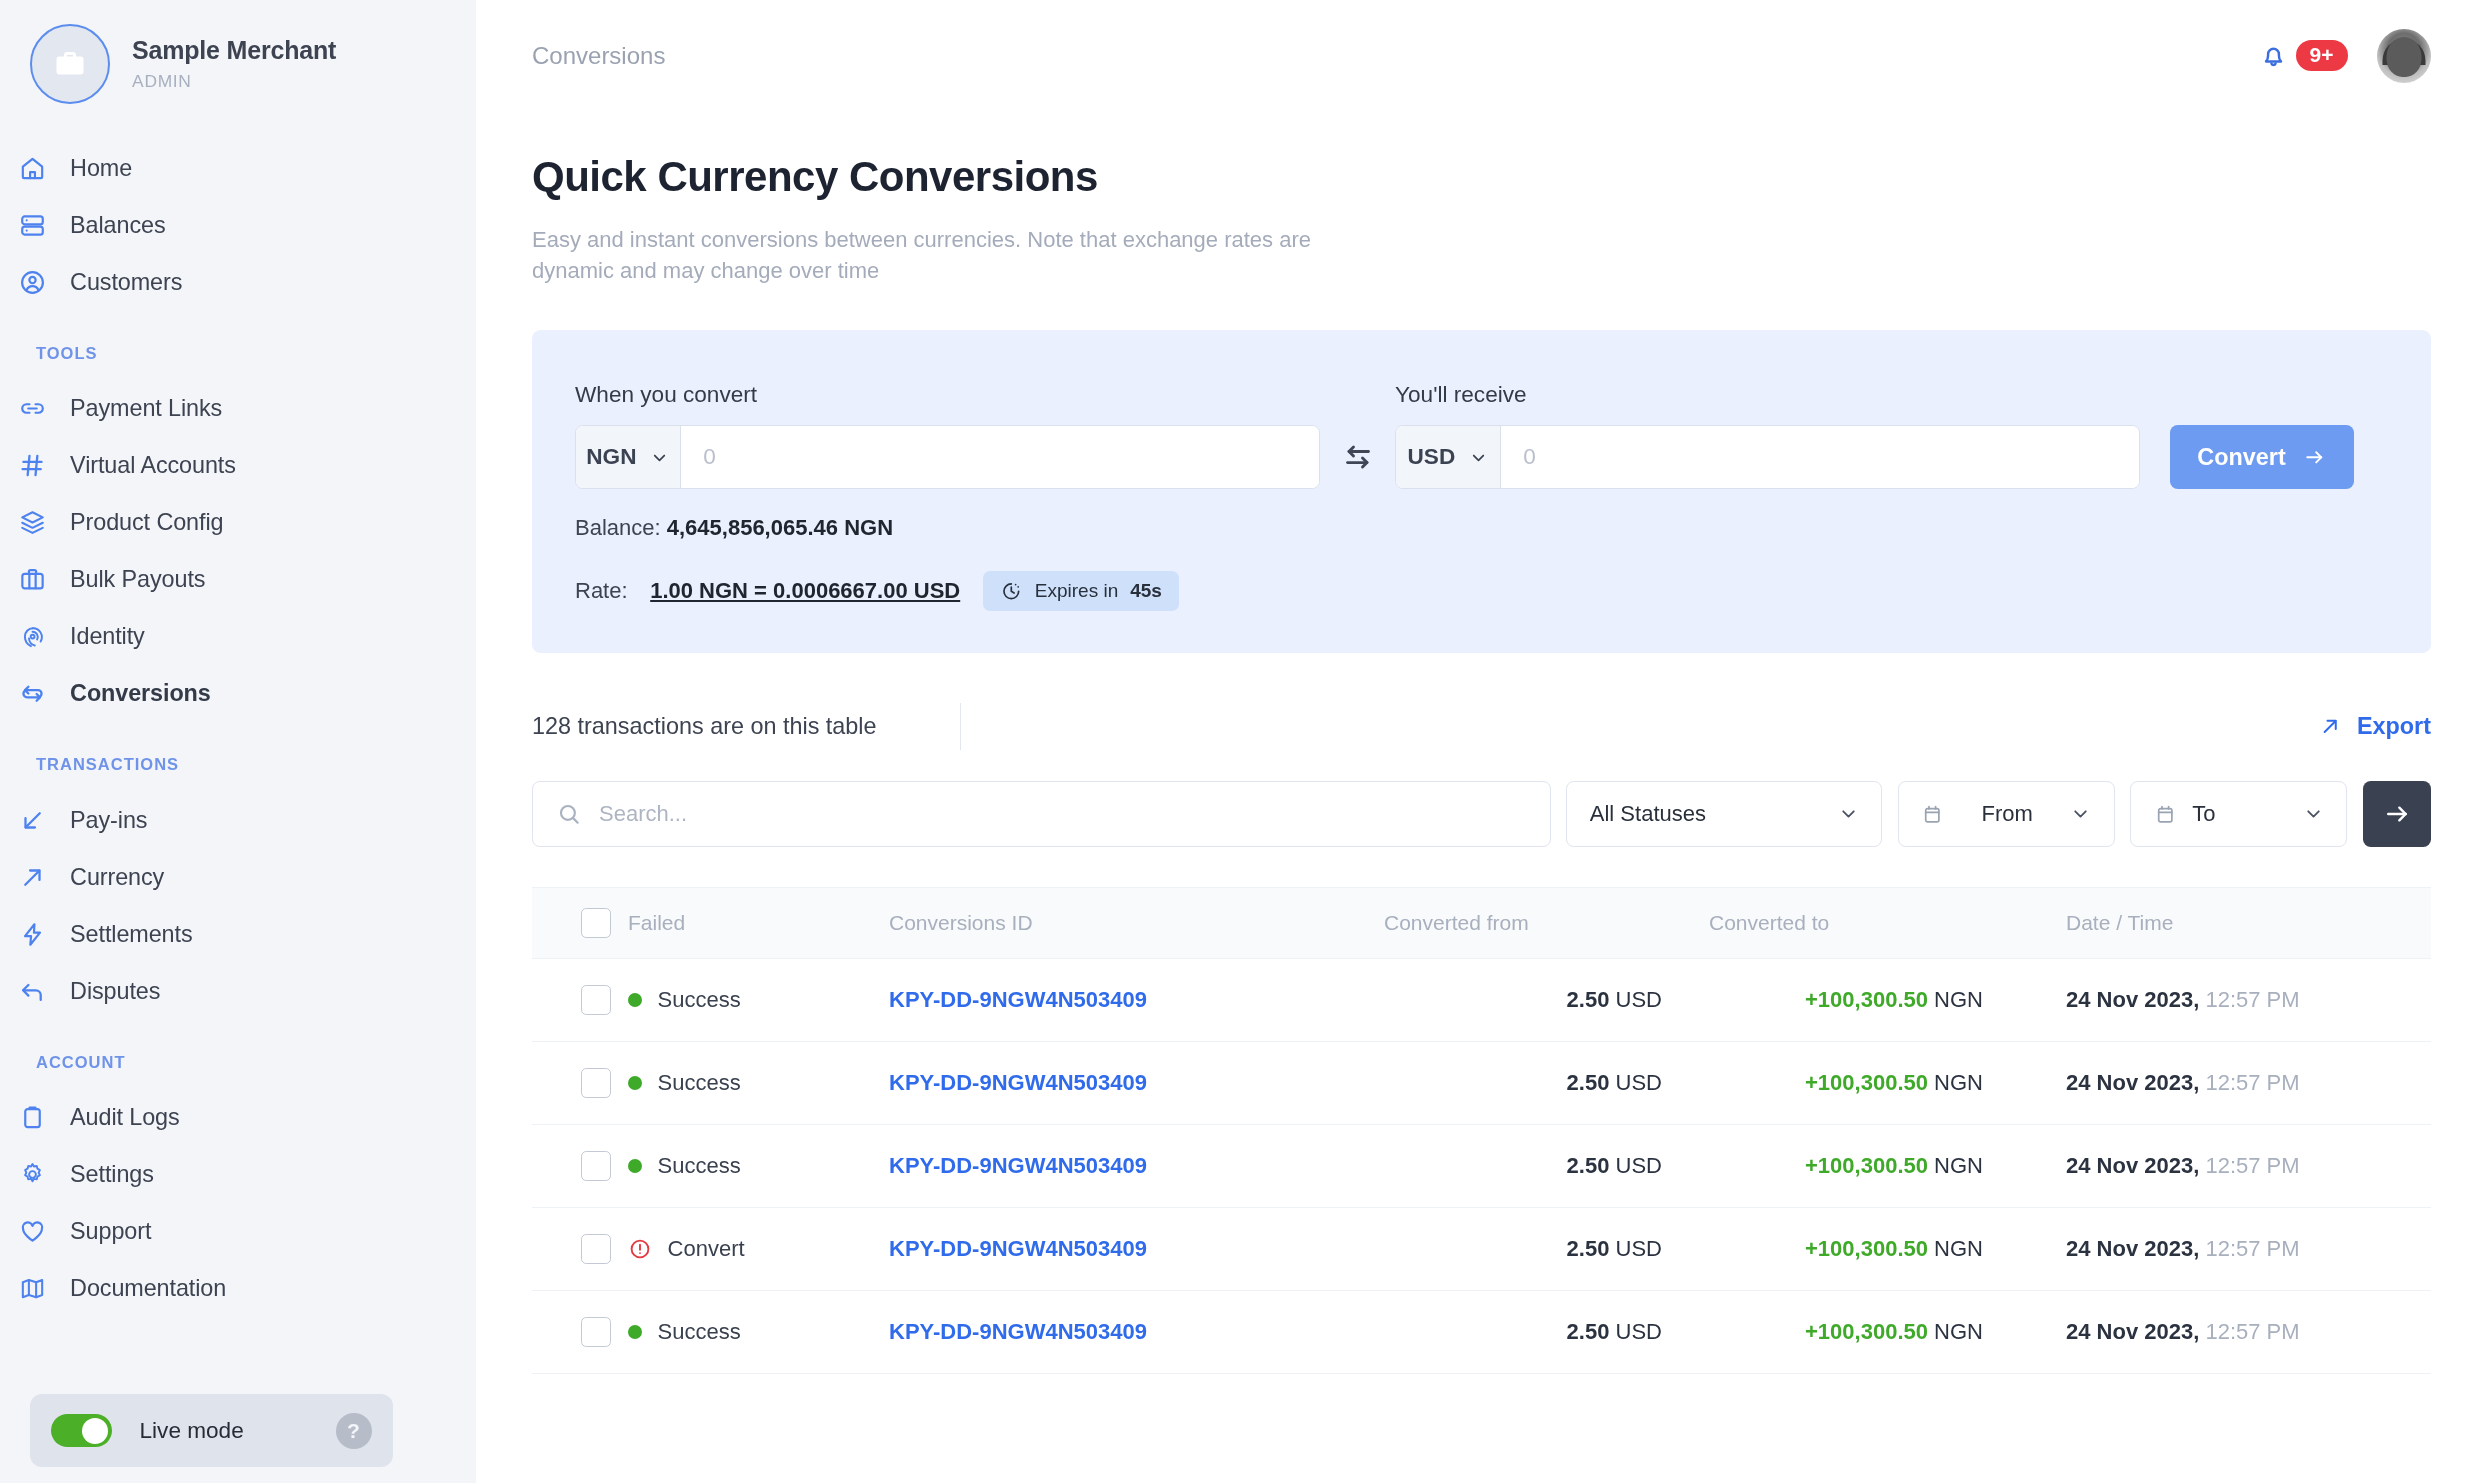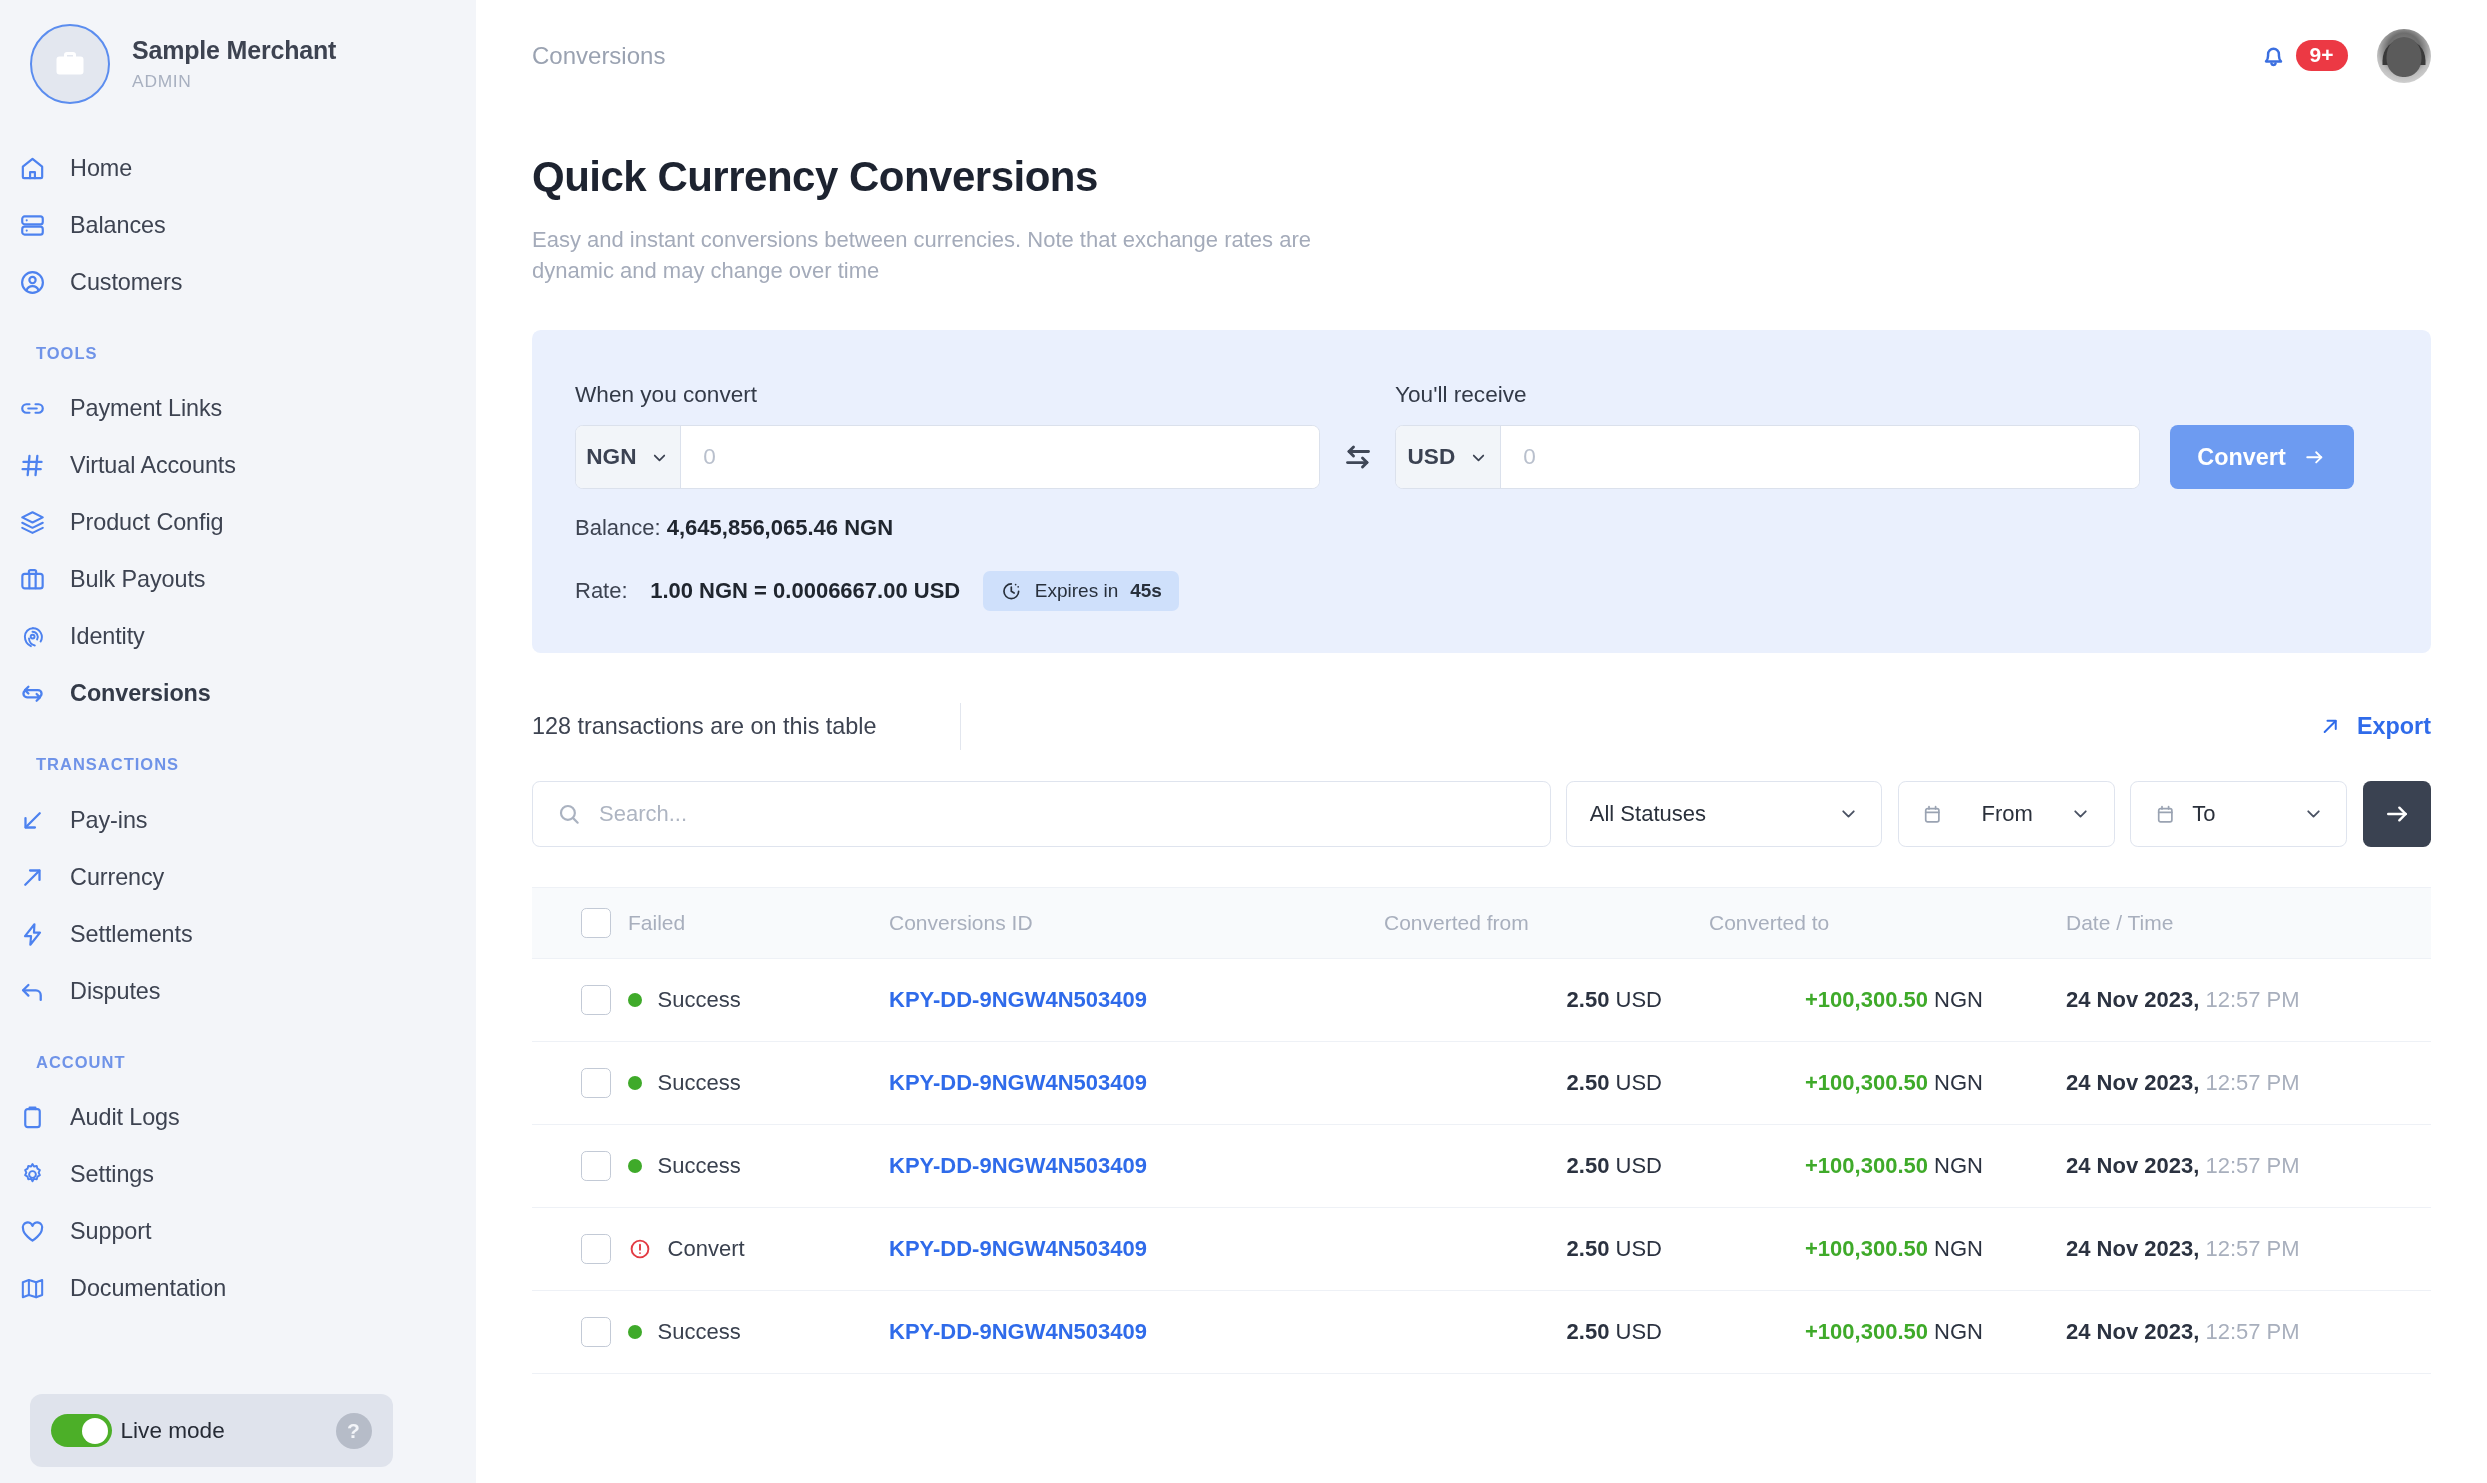--- a/index.html
+++ b/index.html
@@ -62,21 +62,21 @@
   .nav-item .nav-icon svg { width: 29px; height: 29px; display: block; }
   .nav-label {
     font-size: 23.4px; color: #3d4351; font-weight: 400; letter-spacing: -0.1px;
   }
   .nav-item.active .nav-label { font-weight: 700; color: #333a48; }
 
   .livemode-wrap {
     position: absolute; left: 29.5px; bottom: 15.6px;
     width: 363px; height: 73px;
     background: #dfe3ec; border-radius: 12px;
-    display: flex; align-items: center; gap: 9px;
+    display: flex; align-items: center; gap: 28px;
     padding: 13px 21px;
   }
   .toggle {
     width: 61px; height: 33px; border-radius: 16.5px;
     background: #4caf28; position: relative; flex: 0 0 61px;
     cursor: pointer;
   }
   .toggle .knob {
     position: absolute; top: 3.5px; right: 3.5px;
     width: 26px; height: 26px; border-radius: 50%; background: #fff;
@@ -194,21 +194,21 @@
   .convert-btn .arrow svg { width: 22.6px; height: 22.6px; display:block; }
 
   .balance-line {
     margin-top: 26px; font-size: 22px; color: #3d4351;
   }
   .balance-line b { font-weight: 700; color: #20262f; }
   .rate-line {
     margin-top: 29.5px; font-size: 22px; color: #3d4351;
     display: flex; align-items: center; gap: 22.6px;
   }
-  .rate-line .rate-val { font-weight: 700; color: #20262f; }
+  .rate-line .rate-val { font-weight: 700; color: #20262f; text-decoration: underline; }
   .expires-chip {
     background: #cfe0fb; border-radius: 7px;
     height: 40px; padding: 0 17.4px;
     display: flex; align-items: center; gap: 12px;
     font-size: 19px; color: #28303c;
   }
   .expires-chip b { font-weight: 700; }
   .expires-chip .clock { width: 22.6px; height: 22.6px; }
   .expires-chip .clock svg { width: 22.6px; height: 22.6px; display: block; }
 

